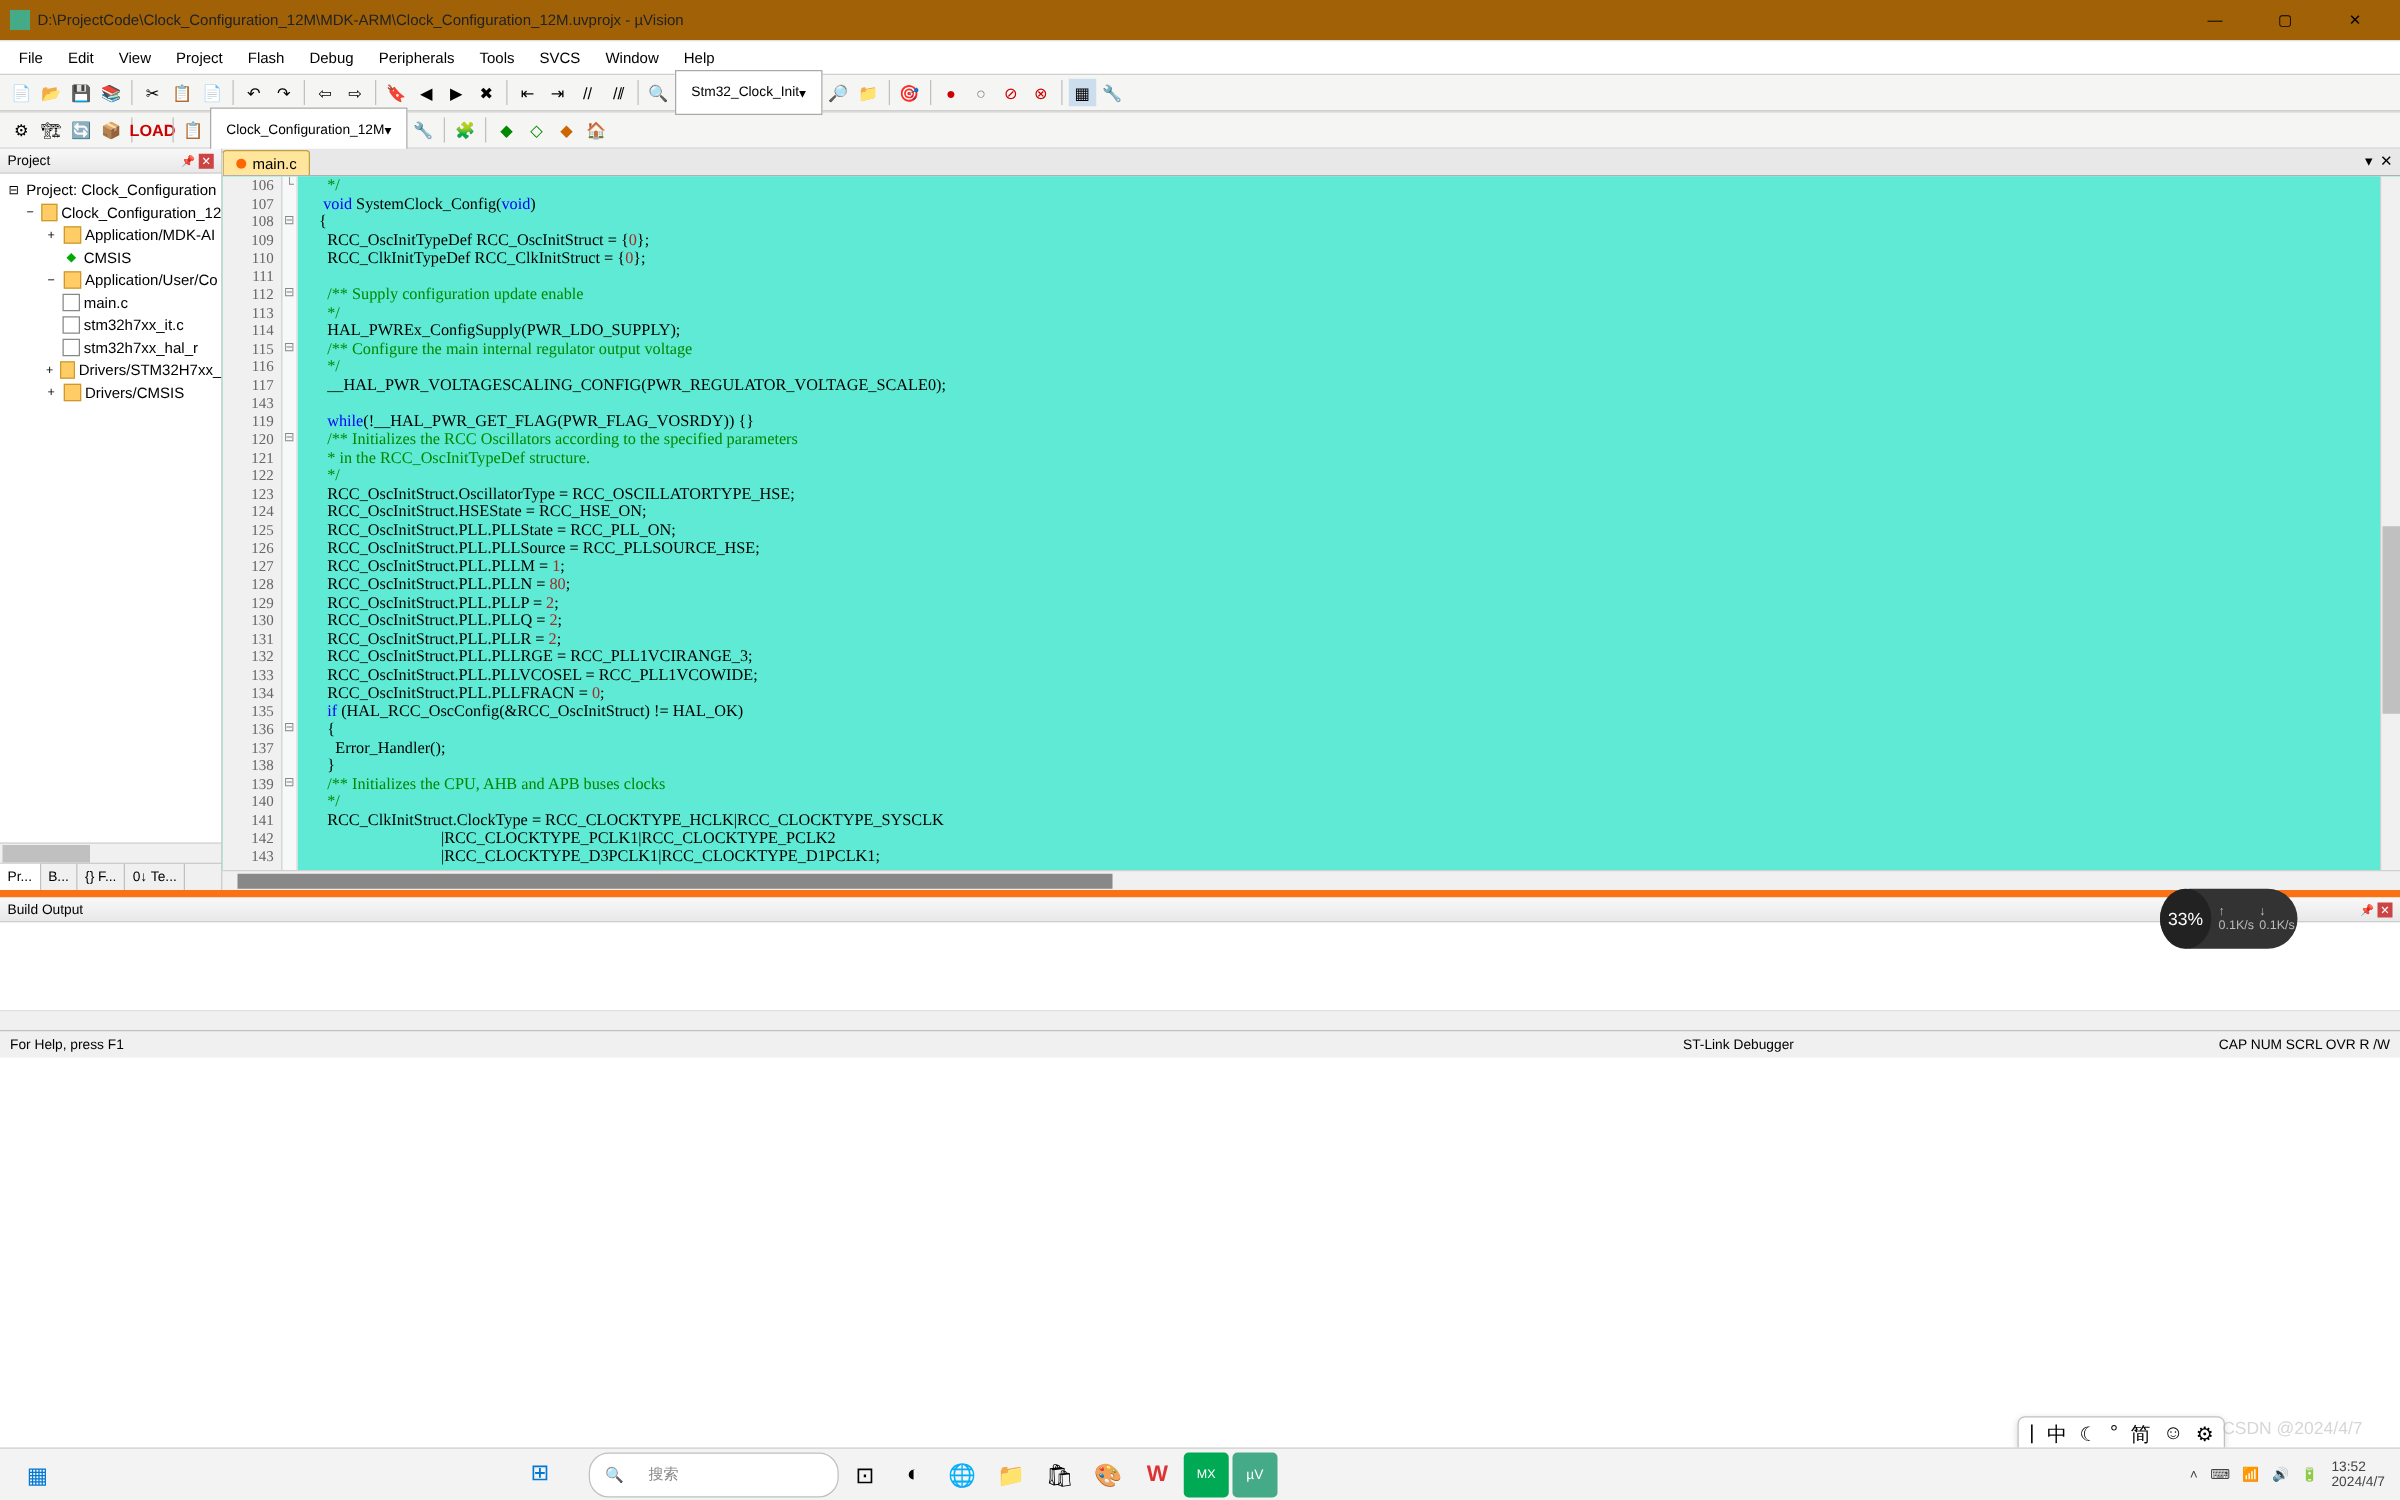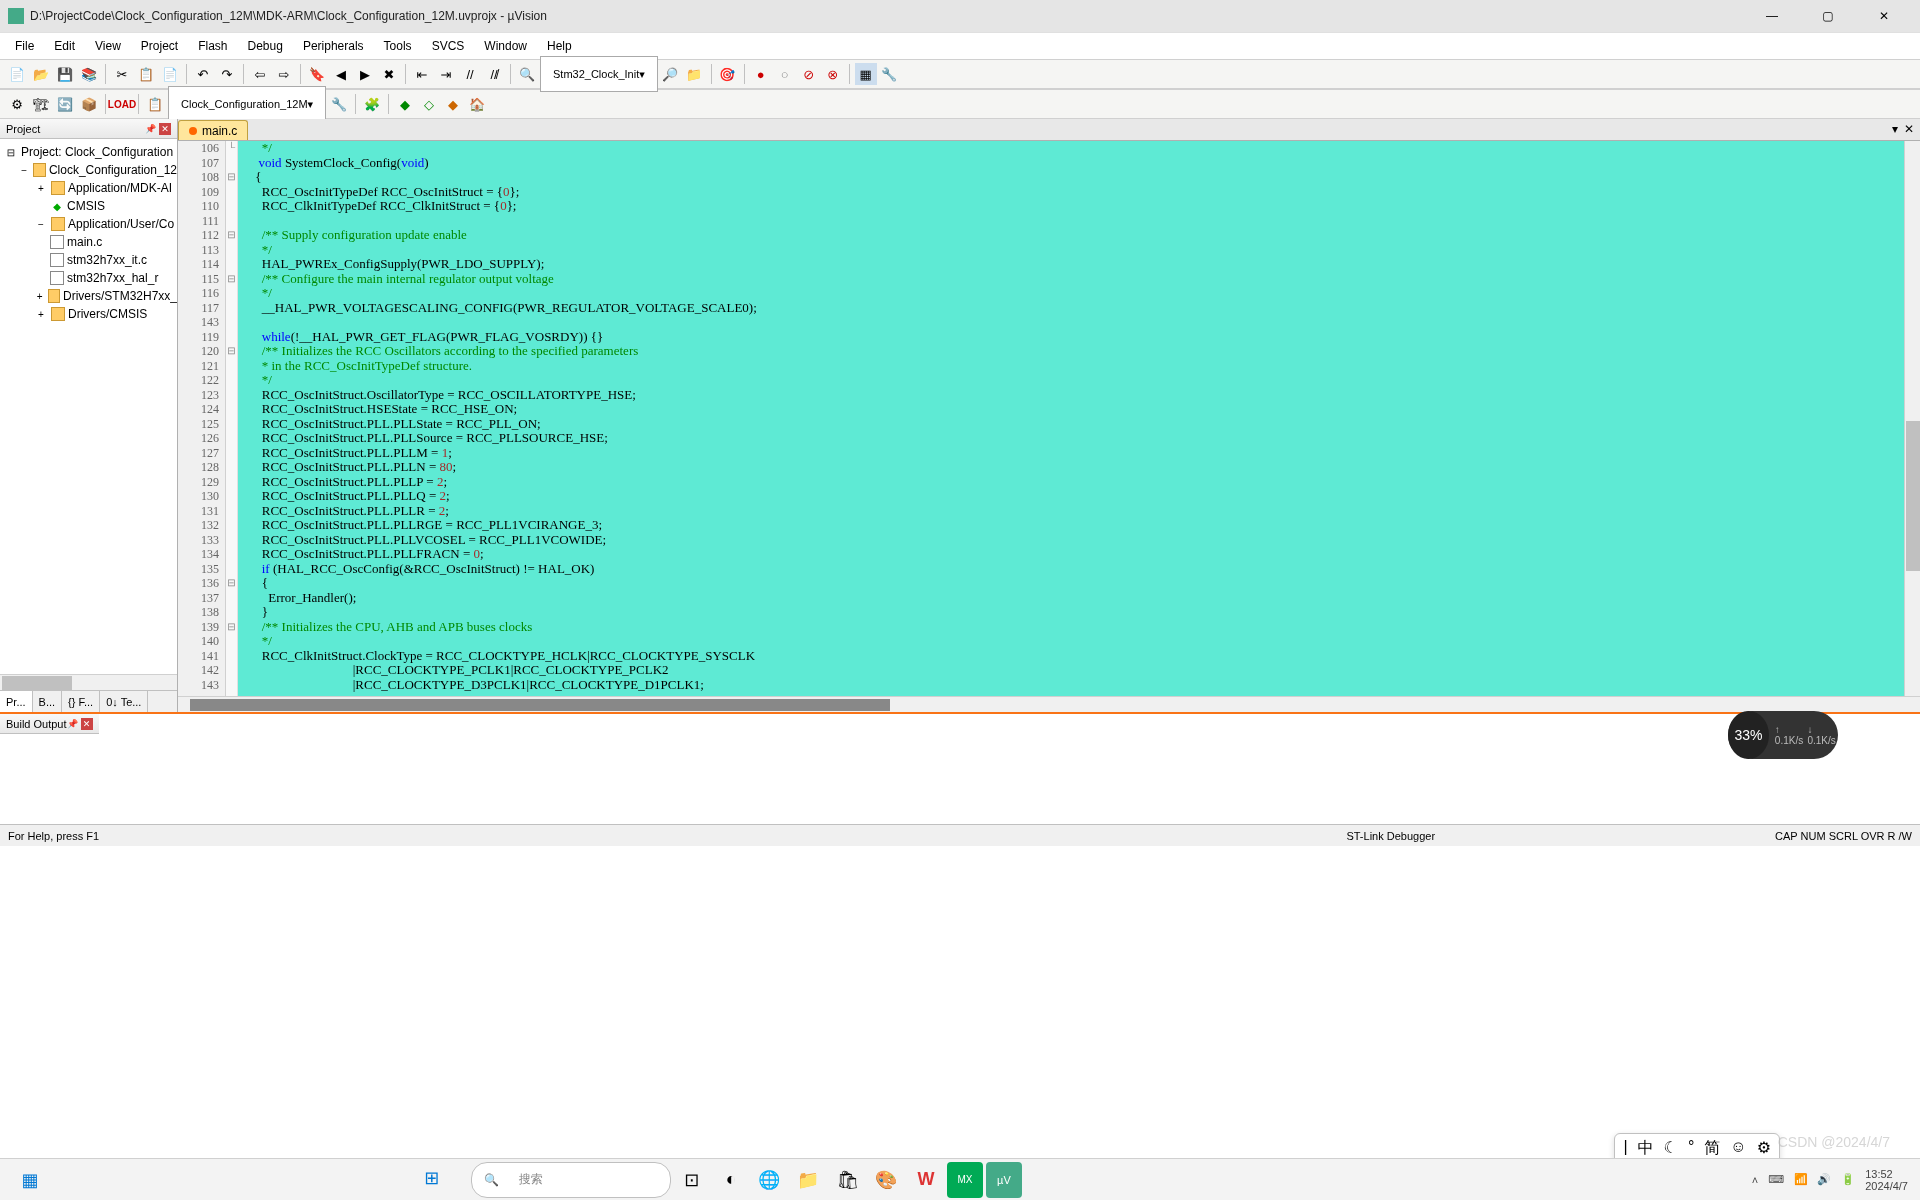--- a/index.html
+++ b/index.html
@@ -1,17 +1,17 @@
 <!DOCTYPE html>
 <html><head>
 <meta charset="utf-8">
 <style>
 *{box-sizing:border-box;margin:0;padding:0;user-select:none}
 body{font-family:"Segoe UI",Arial,sans-serif;font-size:12px;background:#fff;overflow:hidden;width:1920px;height:1200px;position:relative}
-.titlebar{height:30px;background:#e5e5e5;display:flex;align-items:center;padding:16px 8px;border-bottom:1px solid #e0e0e0}
+.titlebar{height:30px;background:#a16207;display:flex;align-items:center;padding:16px 8px;border-bottom:1px solid #e0e0e0}
 .titlebar .icon{width:16px;height:16px;background:#4a8;margin-right:6px}
 .titlebar .title{flex:1;font-size:12px;color:#222}
 .winbtns{display:flex;gap:16px;margin-right:8px}
 .winbtn{width:40px;height:24px;display:flex;align-items:center;justify-content:center;cursor:pointer}
 .menubar{height:26px;background:#fff;display:flex;align-items:center;padding:0 6px;gap:2px}
 .menuitem{padding:4px 9px;cursor:pointer;font-size:12px}
 .toolbar{height:30px;background:#f5f5f3;border-top:1px solid #d0d0d0;border-bottom:1px solid #d0d0d0;display:flex;align-items:center;padding:0 6px;gap:2px}
 .tbtn{width:22px;height:22px;border:1px solid transparent;display:flex;align-items:center;justify-content:center;cursor:pointer;font-size:13px}
 .tsep{width:1px;height:20px;background:#c0c0c0;margin:0 3px}
 .tdrop{padding:2px 12px;background:#fff;border:1px solid #aaa;min-width:110px;font-size:11px;height:36px;display:flex;align-items:center}
@@ -41,21 +41,21 @@
 .tabbar .ticons{display:flex;gap:6px;padding:3px 6px}
 .code-area{flex:1;display:flex;font-family:Liberation Serif, serif;font-size:13px;overflow:hidden;background:#5eead4;line-height:14.5px}
 .gutter{width:48px;background:#f0f0f0;border-right:1px solid #d0d0d0;text-align:right;padding:0 6px;color:#666;font-size:12px}
 .foldcol{width:12px;background:#f8f8f8;border-right:1px solid #e0e0e0;text-align:center;color:#888;font-size:10px}
 .codelines{flex:1;padding-left:14px;white-space:pre;overflow:auto}
 .vscroll{width:16px;background:#f0f0f0;border-left:1px solid #d0d0d0;position:relative}
 .vthumb{position:absolute;width:14px;left:1px;background:#c0c0c0}
 .kw{color:#0000ff}.cm{color:#008800}.num{color:#a52a2a}
 .hsb2{height:16px;background:#f0f0f0;border-top:1px solid #d0d0d0;display:flex;align-items:center}
 .hsb2 .thumb{height:12px;background:#888;margin-left:12px}
-.build-panel{border-top:2px solid #f97316;display:flex;flex-direction:row;height:112px}
+.build-panel{border-top:6px solid #f97316;display:flex;flex-direction:column;height:112px}
 .build-body{flex:1;background:#fff;position:relative}
 .build-sb{height:16px;background:#f0f0f0;border-top:1px solid #e0e0e0}
 .statusbar{height:22px;background:#f0f0f0;border-top:1px solid #c0c0c0;display:flex;align-items:center;padding:0 8px;font-size:11px}
 .statusbar .sp{flex:1}
 .ime-widget{position:absolute;right:140px;bottom:36px;background:#fff;border:1px solid #c0c0c0;border-radius:6px;padding:4px 8px;display:flex;gap:10px;font-size:16px;box-shadow:0 2px 6px rgba(0,0,0,.15)}
 .perf-widget{position:absolute;right:82px;top:711px;width:110px;height:48px;background:#333;border-radius:24px;display:flex;align-items:center;color:#bbb;font-size:10px}
 .perf-main{width:48px;height:48px;border-radius:50%;background:#222;display:flex;align-items:center;justify-content:center;color:#fff;font-size:14px}
 .perf-side{display:flex;padding-left:6px;gap:2px}
 .taskbar{position:absolute;bottom:0;left:0;right:0;height:42px;background:#f3f3f3;border-top:1px solid #d0d0d0;display:flex;align-items:center;padding:0 12px;gap:6px}
 .start{width:32px;height:32px;display:flex;align-items:center;justify-content:center;font-size:18px;color:#0078d4}
@@ -137,21 +137,21 @@
   <div class="tbtn" style="background:#cde">▦</div>
   <div class="tbtn">🔧</div>
 </div>
 
 <div class="toolbar">
   <div class="tbtn">⚙</div>
   <div class="tbtn">🏗</div>
   <div class="tbtn">🔄</div>
   <div class="tbtn">📦</div>
   <div class="tsep"></div>
-  <div class="tbtn" style="color:#c00;font-size:10px;font-weight:bold">LOAD</div>
+  <div class="tbtn" style="color:#c00;font-size:13px;font-weight:bold">LOAD</div>
   <div class="tsep"></div>
   <div class="tbtn">📋</div>
   <div class="tdrop" style="min-width:130px">
       <span>Clock_Configuration_12M</span>
       <span class="arr">▾</span>
     </div>
   <div class="tbtn">🔧</div>
   <div class="tsep"></div>
   <div class="tbtn">🧩</div>
   <div class="tsep"></div>

